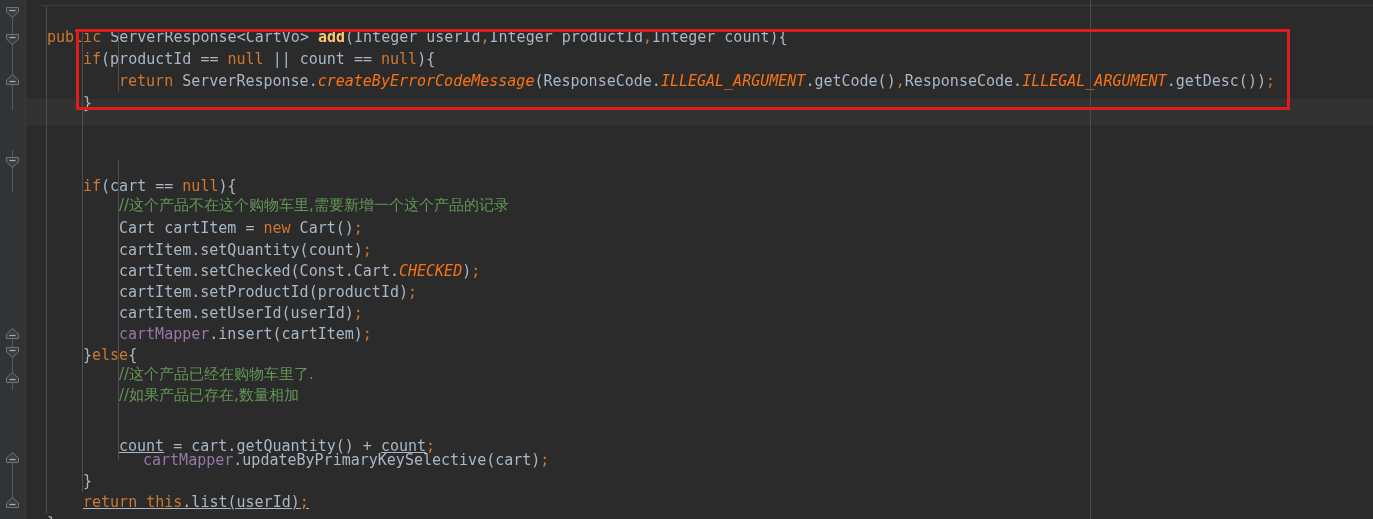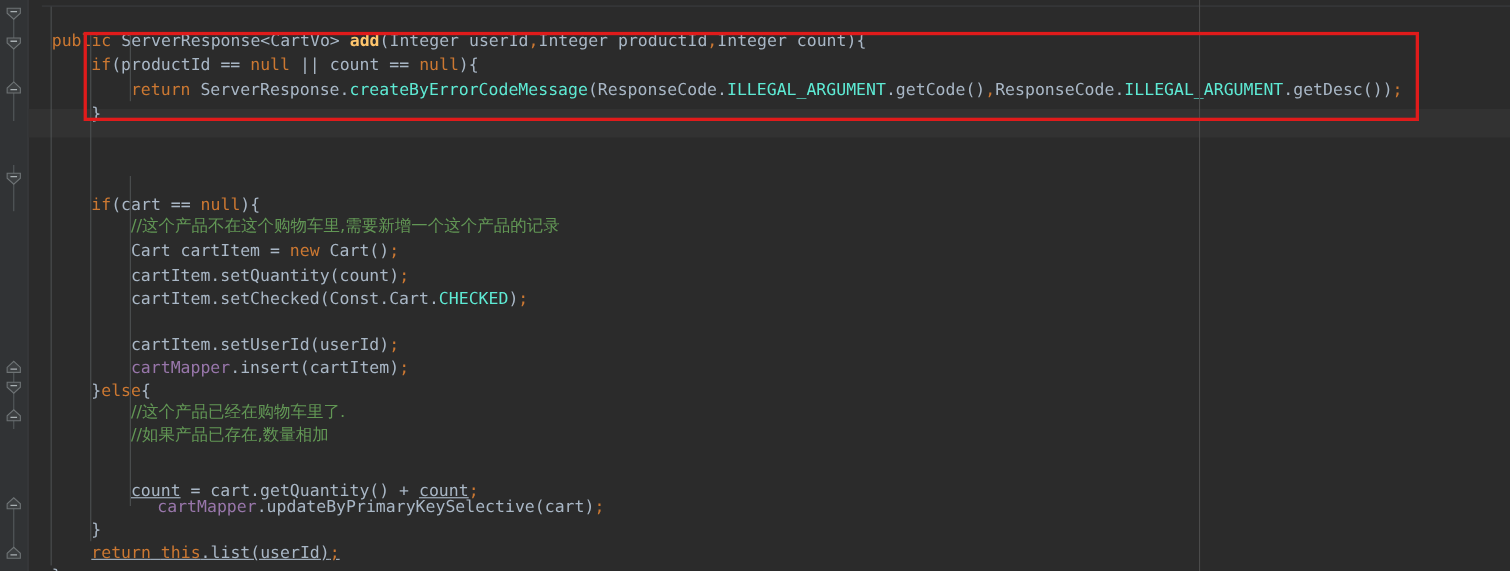--- a/index.html
+++ b/index.html
@@ -104,21 +104,21 @@
     z-index: 6;
     font-size: 15px;
     letter-spacing: 0px;
   }
 
   
   .kw   { color: #cc7832; }              
   .id   { color: #a9b7c6; }              
   .mtd  { color: #ffc66d; font-weight: bold; } 
   .fld  { color: #9876aa; }              
-  .stat { color: #5eead4; } 
+  .stat { color: #f97316; font-style: italic; } 
   .cmt  { color: #629755; font-family: "DejaVu Sans", "Liberation Sans", sans-serif; }
   .sep  { color: #cc7832; }              
   .und  { text-decoration: underline; }  
 
   
   .red-box {
     position: absolute;
     border: 3px solid #e01b1b;
     z-index: 9;
     pointer-events: none;
@@ -217,20 +217,21 @@
     <div class="line" style="top:155px; left:83px;"><span class="kw">if</span><span class="id">(cart == </span><span class="kw">null</span><span class="id">){</span></div>
 
     <div class="line" style="top:174px; left:119px;"><span class="cmt">//这个产品不在这个购物车里,需要新增一个这个产品的记录</span></div>
 
     <div class="line" style="top:197px; left:119px;"><span class="id">Cart cartItem = </span><span class="kw">new</span><span class="id"> Cart()</span><span class="sep">;</span></div>
 
     <div class="line" style="top:219px; left:119px;"><span class="id">cartItem.setQuantity(count)</span><span class="sep">;</span></div>
 
     <div class="line" style="top:240px; left:119px;"><span class="id">cartItem.setChecked(Const.Cart.</span><span class="stat">CHECKED</span><span class="id">)</span><span class="sep">;</span></div>
 
+    <div class="line" style="top:261px; left:119px;"><span class="id">cartItem.setProductId(productId)</span><span class="sep">;</span></div>
 
     <div class="line" style="top:282px; left:119px;"><span class="id">cartItem.setUserId(userId)</span><span class="sep">;</span></div>
 
     <div class="line" style="top:303px; left:119px;"><span class="fld">cartMapper</span><span class="id">.insert(cartItem)</span><span class="sep">;</span></div>
 
     <div class="line" style="top:324px; left:83px;"><span class="id">}</span><span class="kw">else</span><span class="id">{</span></div>
 
     <div class="line" style="top:343px; left:119px;"><span class="cmt">//这个产品已经在购物车里了.</span></div>
 
     <div class="line" style="top:364px; left:119px;"><span class="cmt">//如果产品已存在,数量相加</span></div>

